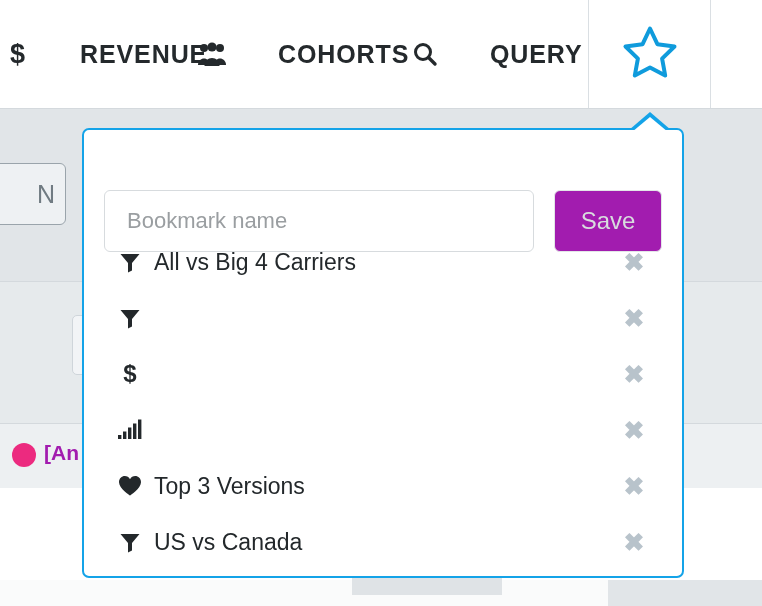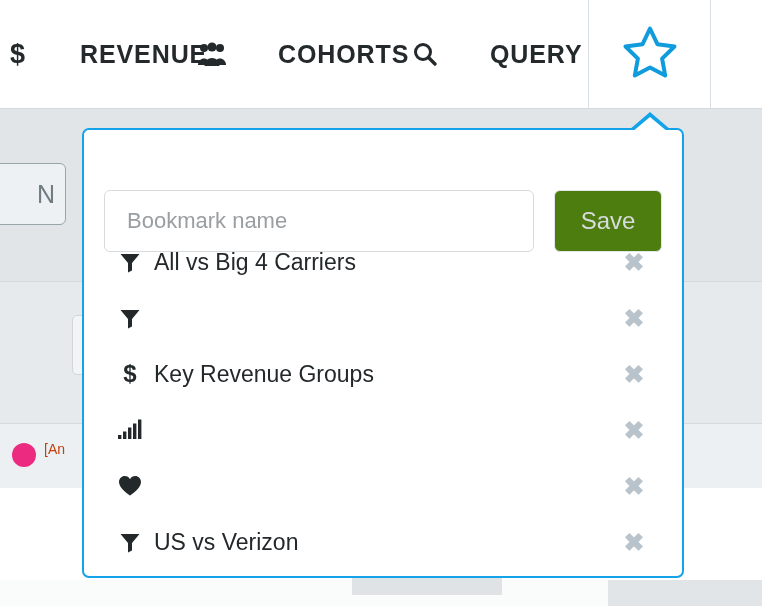--- a/index.html
+++ b/index.html
@@ -87,23 +87,24 @@
   .bg-dot {
     position: absolute;
     left: 12px; top: 443px;
     width: 24px; height: 24px;
     border-radius: 50%;
     background: #ec2a7f;
   }
   .bg-dot-label {
     position: absolute;
     left: 44px; top: 441px;
-    font-size: 14px;
-    color: #c2410c;
+    font-size: 21px;
+    color: #a21caf;
     white-space: nowrap;
+    font-weight: bold;
   }
   .bg-card-behind {
     position: absolute;
     left: 352px; top: 565px;
     width: 150px; height: 30px;
     background: #dfe3e6;
     border-radius: 6px 6px 0 0;
   }
 
   
@@ -201,21 +202,21 @@
     padding: 0 22px;
     outline: none;
   }
   #bookmark-name-input::placeholder { color: #9a9ea1; }
   #save-button {
     width: 108px;
     height: 62px;
     box-sizing: border-box;
     border: 1px solid #e3e6e8;
     border-radius: 6px;
-    background: #4d7c0f;
+    background: #a21caf;
     color: #d8dcde;
     font-family: "Liberation Sans", sans-serif;
     font-size: 24px;
     cursor: default;
   }
 
   #bookmark-list {
     position: absolute;
     left: 0; top: 104px;
     width: 598px;
@@ -356,21 +357,20 @@
       </span>
       <span class="bookmark-delete">✖</span>
     </div>
 
     <div class="bookmark-row">
       <span class="bookmark-icon">
         <svg width="22" height="26" viewBox="0 0 22 26" aria-hidden="true">
           <text x="11" y="21" font-family="Liberation Sans, sans-serif" font-size="24" font-weight="bold" fill="#23282b" text-anchor="middle">$</text>
         </svg>
       </span>
-      <span class="bookmark-label">Key Revenue Groups</span>
       <span class="bookmark-delete">✖</span>
     </div>
 
     <div class="bookmark-row">
       <span class="bookmark-icon">
         <svg width="24" height="22" viewBox="0 0 24 22" fill="#23282b" aria-hidden="true">
           <rect x="0" y="16" width="3.4" height="4"></rect>
           <rect x="5" y="12.5" width="3.4" height="7.5"></rect>
           <rect x="10" y="8.5" width="3.4" height="11.5"></rect>
           <rect x="15" y="4.5" width="3.4" height="15.5"></rect>
@@ -380,29 +380,30 @@
       <span class="bookmark-delete">✖</span>
     </div>
 
     <div class="bookmark-row">
       <span class="bookmark-icon">
         <svg width="24" height="22" viewBox="0 0 24 22" fill="#23282b" aria-hidden="true">
           <path d="M12 20.5 C12 20.5 1 13.4 1 7.2 C1 3.5 3.7 1 6.8 1 C9 1 10.9 2.2 12 4.2
                    C13.1 2.2 15 1 17.2 1 C20.3 1 23 3.5 23 7.2 C23 13.4 12 20.5 12 20.5 Z"></path>
         </svg>
       </span>
+      <span class="bookmark-label">Top 3 Versions</span>
       <span class="bookmark-delete">✖</span>
     </div>
 
     <div class="bookmark-row">
       <span class="bookmark-icon">
         <svg width="22" height="22" viewBox="0 0 22 22" fill="#23282b" aria-hidden="true">
           <path d="M1.5 3h19L13 12v7.5l-4 2V12z"></path>
         </svg>
       </span>
-      <span class="bookmark-label">US vs Verizon</span>
+      <span class="bookmark-label">US vs Canada</span>
       <span class="bookmark-delete">✖</span>
     </div>
 
   </div>
 </div>
 
 <div id="popup-pointer-inner"></div>
 
 </body></html>

